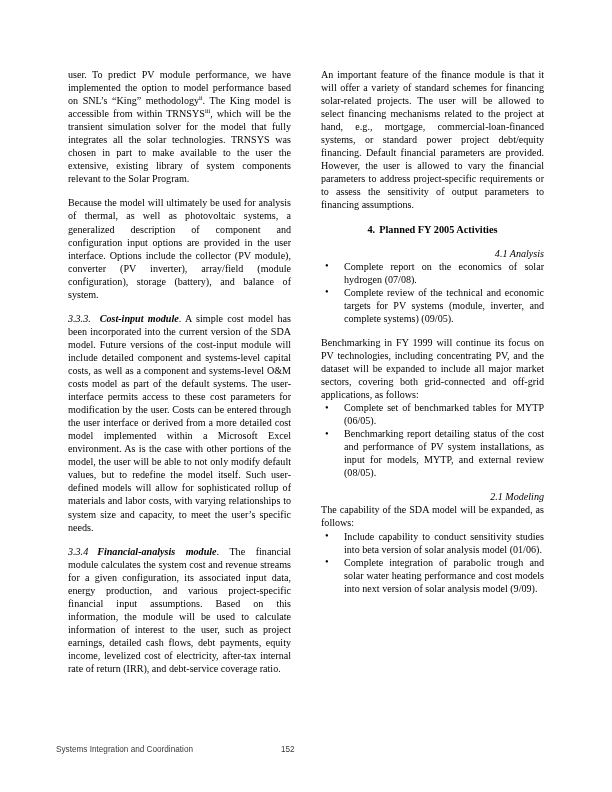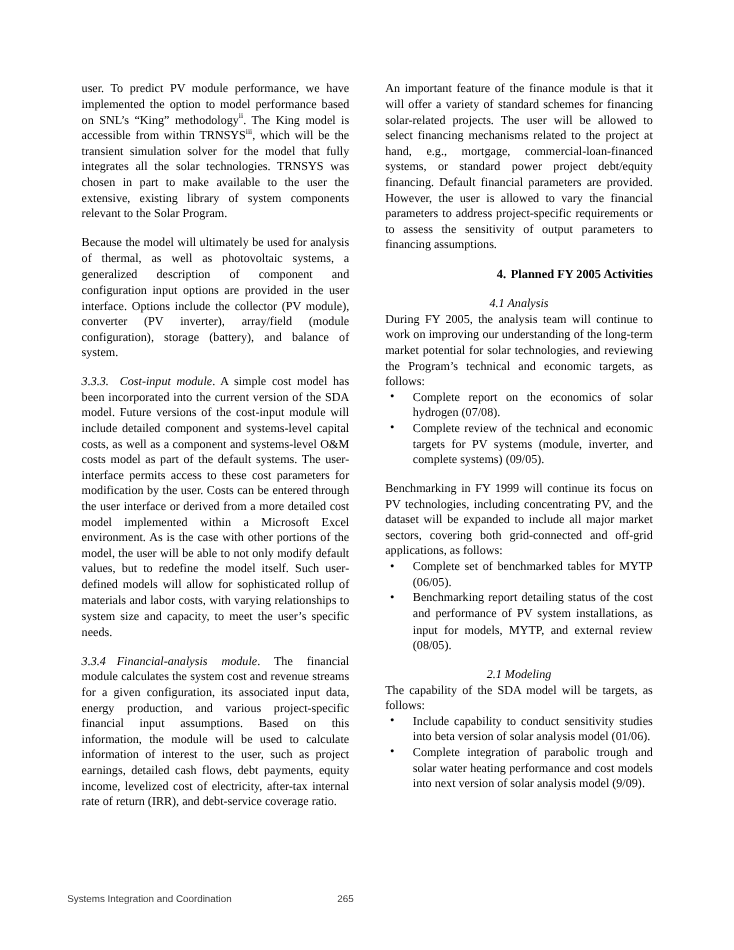--- a/index.html
+++ b/index.html
@@ -49,48 +49,49 @@
 
   p.body.tight {
     margin-bottom: 0;
   }
 
   .sec-num {
     font-style: italic;
   }
   .sec-title {
     font-style: italic;
+    font-weight: bold;
   }
   .num-gap {
     display: inline-block;
     width: 9px;
   }
 
   sup {
     font-size: 6.4px;
     vertical-align: super;
     line-height: 0;
   }
 
   h2.heading {
     margin: 0 0 11px 0;
     font-size: 10.3px;
     line-height: 13.05px;
     font-weight: bold;
-    text-align: right;
+    text-align: center;
   }
   h2.heading .h-gap { display:inline-block; width:4px; }
 
   h3.subheading {
     margin: 0 0 0 0;
     font-size: 10.1px;
     line-height: 13.05px;
     font-weight: normal;
     font-style: italic;
-    text-align: center;
+    text-align: right;
   }
 
   ul.bullets {
     margin: 0 0 11px 0;
     padding: 0;
     list-style: none;
   }
   ul.bullets li {
     position: relative;
     padding-left: 23px;
@@ -150,41 +151,40 @@
 
     </div>
 
     <div class="col">
 
       <p class="body">An important feature of the finance module is that it will offer a variety of standard schemes for financing solar-related projects.  The user will be allowed to select financing mechanisms related to the project at hand, e.g., mortgage, commercial-loan-financed systems, or standard power project debt/equity financing.   Default financial parameters are provided.  However, the user is allowed to vary the financial parameters to address project-specific requirements or to assess the sensitivity of output parameters to financing assumptions.</p>
 
       <h2 class="heading"><span>4.</span><span class="h-gap"></span><span>Planned FY 2005 Activities</span></h2>
 
       <h3 class="subheading">4.1 Analysis</h3>
-      <p class="body tight">During FY 2005, the analysis team will continue to work on improving our understanding of the long-term market potential for solar technologies, and reviewing the Program’s technical and economic targets, as follows:</p>
       <ul class="bullets">
         <li><span class="dot">•</span><span>Complete report on the economics of solar hydrogen (07/08).</span></li>
         <li><span class="dot">•</span><span>Complete review of the technical and economic targets for PV systems (module, inverter, and complete systems) (09/05).</span></li>
       </ul>
 
       <p class="body tight">Benchmarking in FY 1999 will continue its focus on PV technologies, including concentrating PV, and the dataset will be expanded to include all major market sectors, covering both grid-connected and off-grid applications, as follows:</p>
       <ul class="bullets">
         <li><span class="dot">•</span><span>Complete set of benchmarked tables for MYTP (06/05).</span></li>
         <li><span class="dot">•</span><span>Benchmarking report detailing status of the cost and performance of PV system installations, as input for models, MYTP, and external review (08/05).</span></li>
       </ul>
 
       <h3 class="subheading">2.1 Modeling</h3>
-      <p class="body tight">The capability of the SDA model will be targets, as follows:</p>
+      <p class="body tight">The capability of the SDA model will be expanded, as follows:</p>
       <ul class="bullets">
         <li><span class="dot">•</span><span>Include capability to conduct sensitivity studies into beta version of solar analysis model (01/06).</span></li>
         <li><span class="dot">•</span><span>Complete integration of parabolic trough and solar water heating performance and cost models into next version of solar analysis model (9/09).</span></li>
       </ul>
 
     </div>
 
   </div>
 
   <div class="footer">
     <span class="f-left">Systems Integration and Coordination</span>
-    <span class="f-page">265</span>
+    <span class="f-page">152</span>
   </div>
 
 </div>
 
 </body></html>

